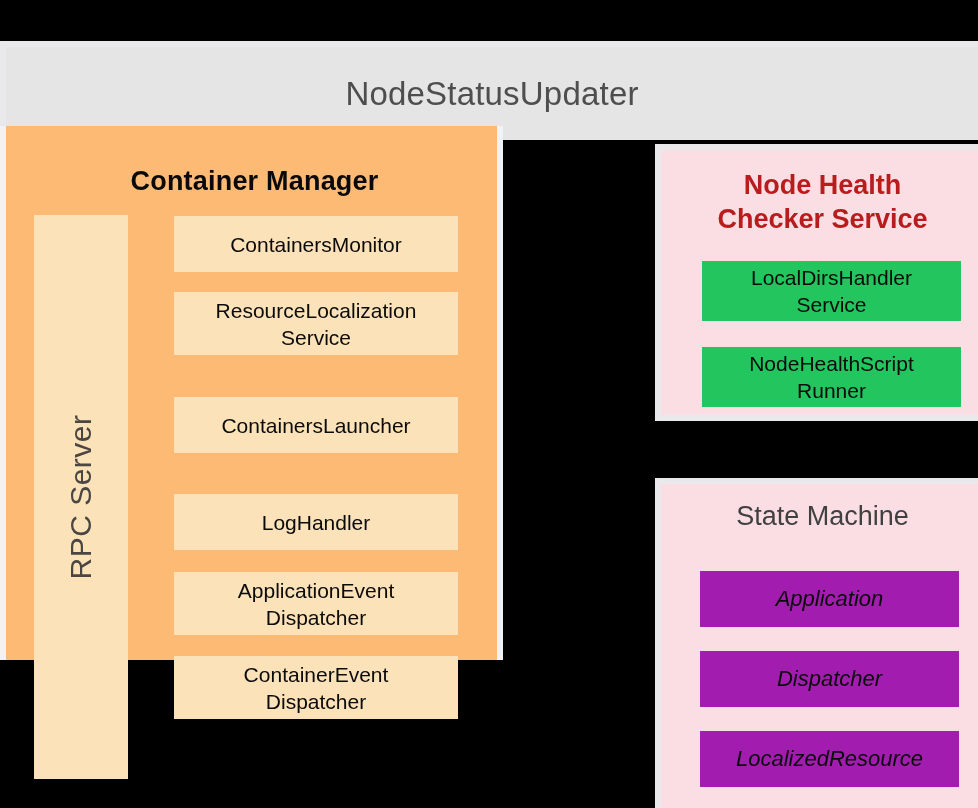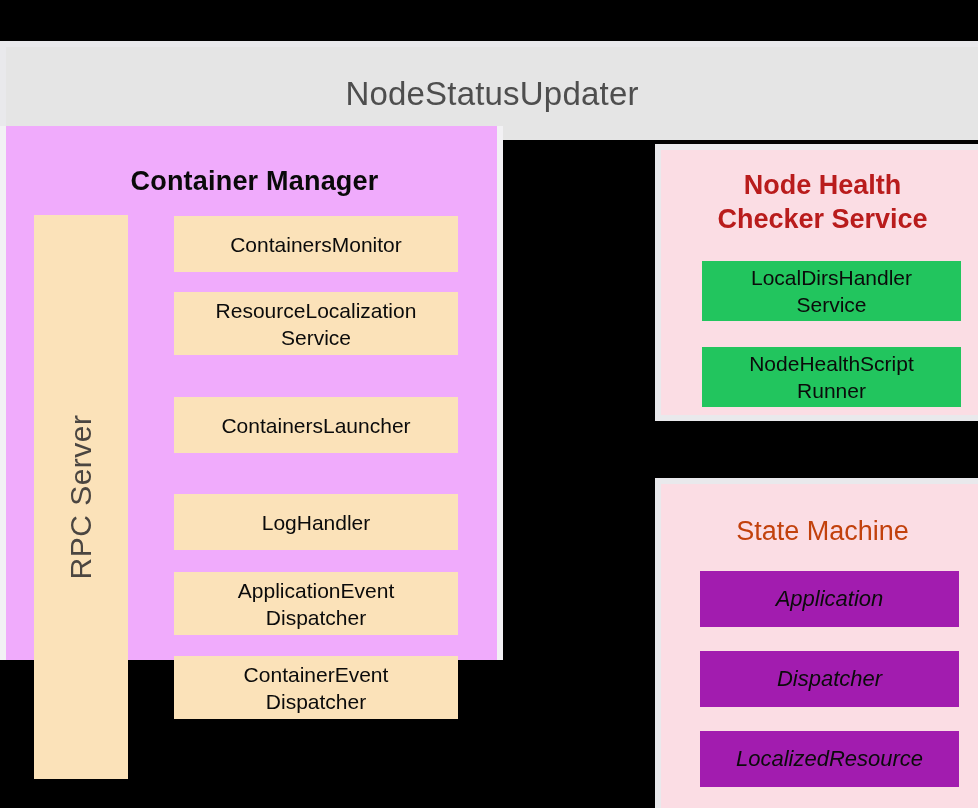--- a/index.html
+++ b/index.html
@@ -48,21 +48,21 @@
     font-weight: 400;
   }
 
   
   .panel-cm {
     position: absolute;
     left: 0;
     top: 126px;
     width: 503px;
     height: 534px;
-    background: #f0abfc;
+    background: #fdba74;
     box-sizing: border-box;
     border-left: 6px solid #f2f1f4;
     border-right: 6px solid #f2f1f4;
   }
   .panel-cm-title {
     position: absolute;
     left: 0;
     top: 40px;
     width: 497px;
     text-align: center;
@@ -171,25 +171,25 @@
     width: 323px;
     height: 330px;
     background: #fbdde4;
     box-sizing: border-box;
     border-left: 6px solid #e9e9ec;
     border-top: 6px solid #e9e9ec;
   }
   .panel-sm-title {
     position: absolute;
     left: 6px;
-    top: 30px;
+    top: 15px;
     width: 311px;
     text-align: center;
     font-size: 27px;
-    color: #c2410c;
+    color: #404040;
     line-height: 34px;
   }
   .sm-list {
     position: absolute;
     left: 39px;
     top: 87px;
     width: 259px;
   }
   .sm-box {
     width: 259px;

